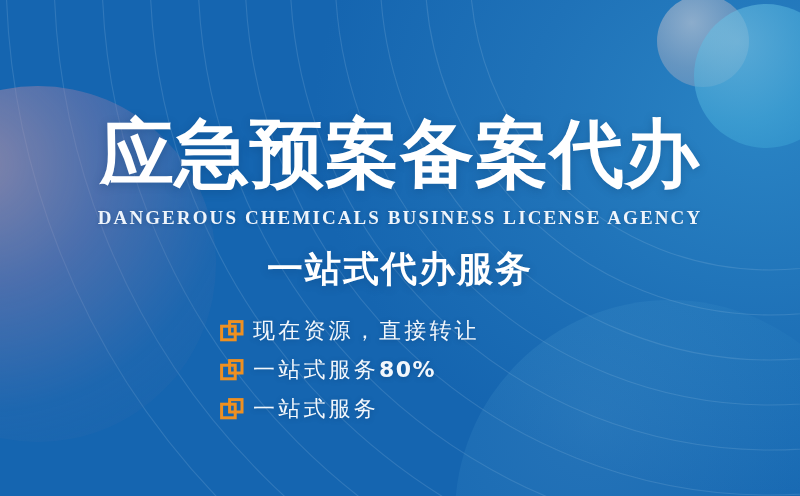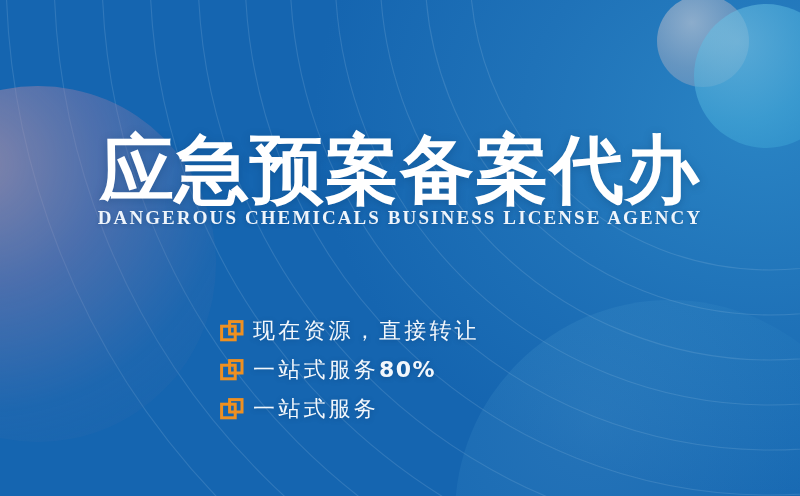--- a/index.html
+++ b/index.html
@@ -72,21 +72,21 @@
   
   .content {
     position: absolute;
     inset: 0;
   }
 
   .title {
     position: absolute;
     left: 0;
     right: 0;
-    top: 128px;
+    top: 112px;
     text-align: center;
     color: #ffffff;
     font-family: "Liberation Sans", "DejaVu Sans", sans-serif;
     font-weight: bold;
     font-size: 74px;
     line-height: 84px;
     letter-spacing: 1px;
     text-shadow: 0 2px 10px rgba(8,50,95,0.28);
     white-space: nowrap;
   }
@@ -185,20 +185,21 @@
   <div class="circle circle-bottom-sheen"></div>
   <div class="circle circle-grey"></div>
   <div class="circle circle-cyan"></div>
 
   <div class="content">
 
     <div class="title">应急预案备案代办</div>
 
     <div class="subtitle-en">DANGEROUS CHEMICALS BUSINESS LICENSE AGENCY</div>
 
+    <div class="subtitle-cn">一站式代办服务</div>
 
     <div class="features">
 
       <div class="feature-row">
         <svg class="bullet-icon" viewBox="0 0 24 24" aria-hidden="true">
           <rect x="1.6" y="7.2" width="13.6" height="13.6" fill="none" stroke="#ef9020" stroke-width="3"></rect>
           <rect x="9.6" y="2.6" width="12.4" height="12.4" fill="none" stroke="#ef9020" stroke-width="3"></rect>
         </svg>
         <span class="feature-text"><span>现在资源，直接转让</span><span class="emph"></span></span>
       </div>

